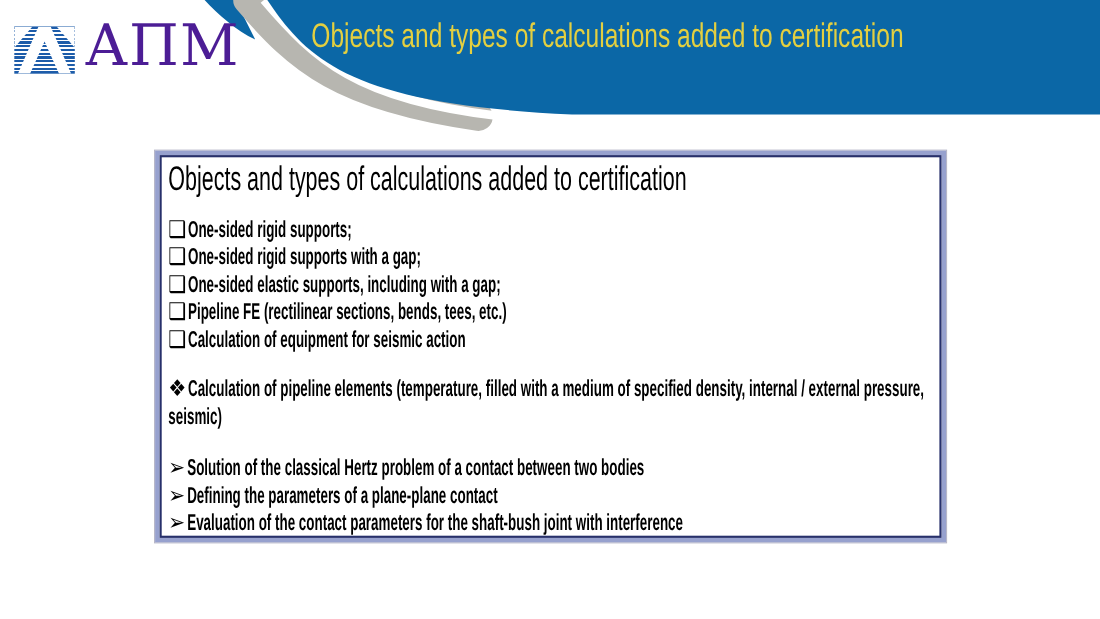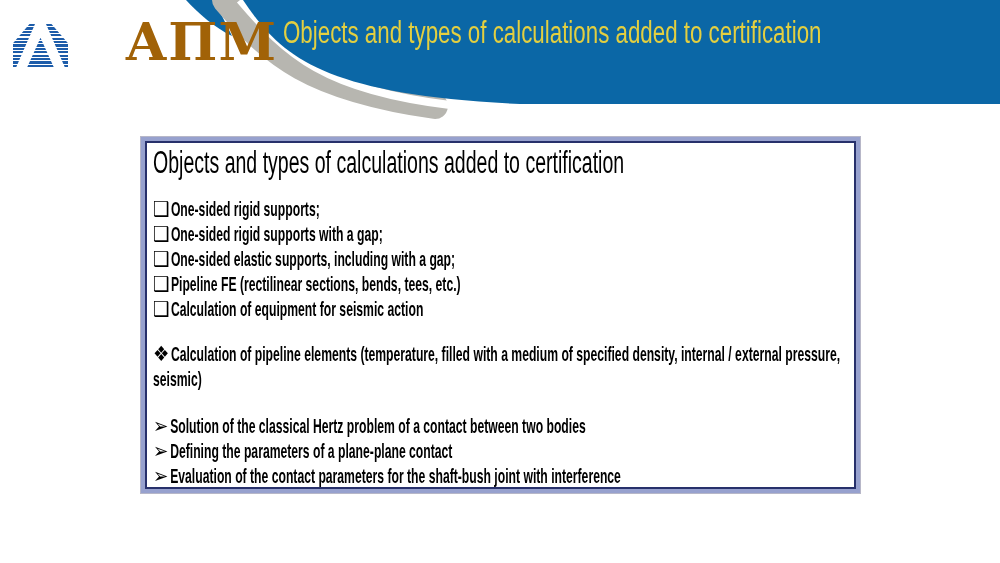--- a/index.html
+++ b/index.html
@@ -24,22 +24,22 @@
   .logo-icon { position:absolute; left:13px; top:24px; width:55px; height:43px; }
   .logo-stripes { position:absolute; inset:0;
     background:repeating-linear-gradient(to bottom,#1d5ca9 0 2.1px,#ffffff 2.1px 3.4px); }
   .logo-cut { position:absolute; inset:0; background:#ffffff; }
   .cut-tl { clip-path:polygon(0 0,30% 0,0 45%); }
   .cut-tr { clip-path:polygon(70% 0,100% 0,100% 45%); }
   .carve  { clip-path:polygon(40% 0,60% 0,94% 100%,74% 100%,50% 32%,26% 100%,6% 100%); }
   .logo-text {
     position:absolute; left:77px; top:16px;
     font-family:"DejaVu Serif","Liberation Serif",serif;
-    font-weight:bold; font-size:52px; line-height:52px;
-    color:#a16207; letter-spacing:1px; white-space:nowrap;margin-left:48px;
+    font-weight:normal; font-size:52px; line-height:52px;
+    color:#4c1d95; letter-spacing:1px; white-space:nowrap;
   }
 
   
   .box {
     position:absolute; left:140px; top:136px; width:721px; height:358px;
     border:1px solid #b7b7c8; box-sizing:border-box;
   }
   .box-mid { position:absolute; inset:0; border:4px solid #97a1ce; box-sizing:border-box; }
   .box-in  { position:absolute; inset:0; border:2px solid #27306b; box-sizing:border-box;
              background:#ffffff; padding:3px 6px; overflow:hidden; }

